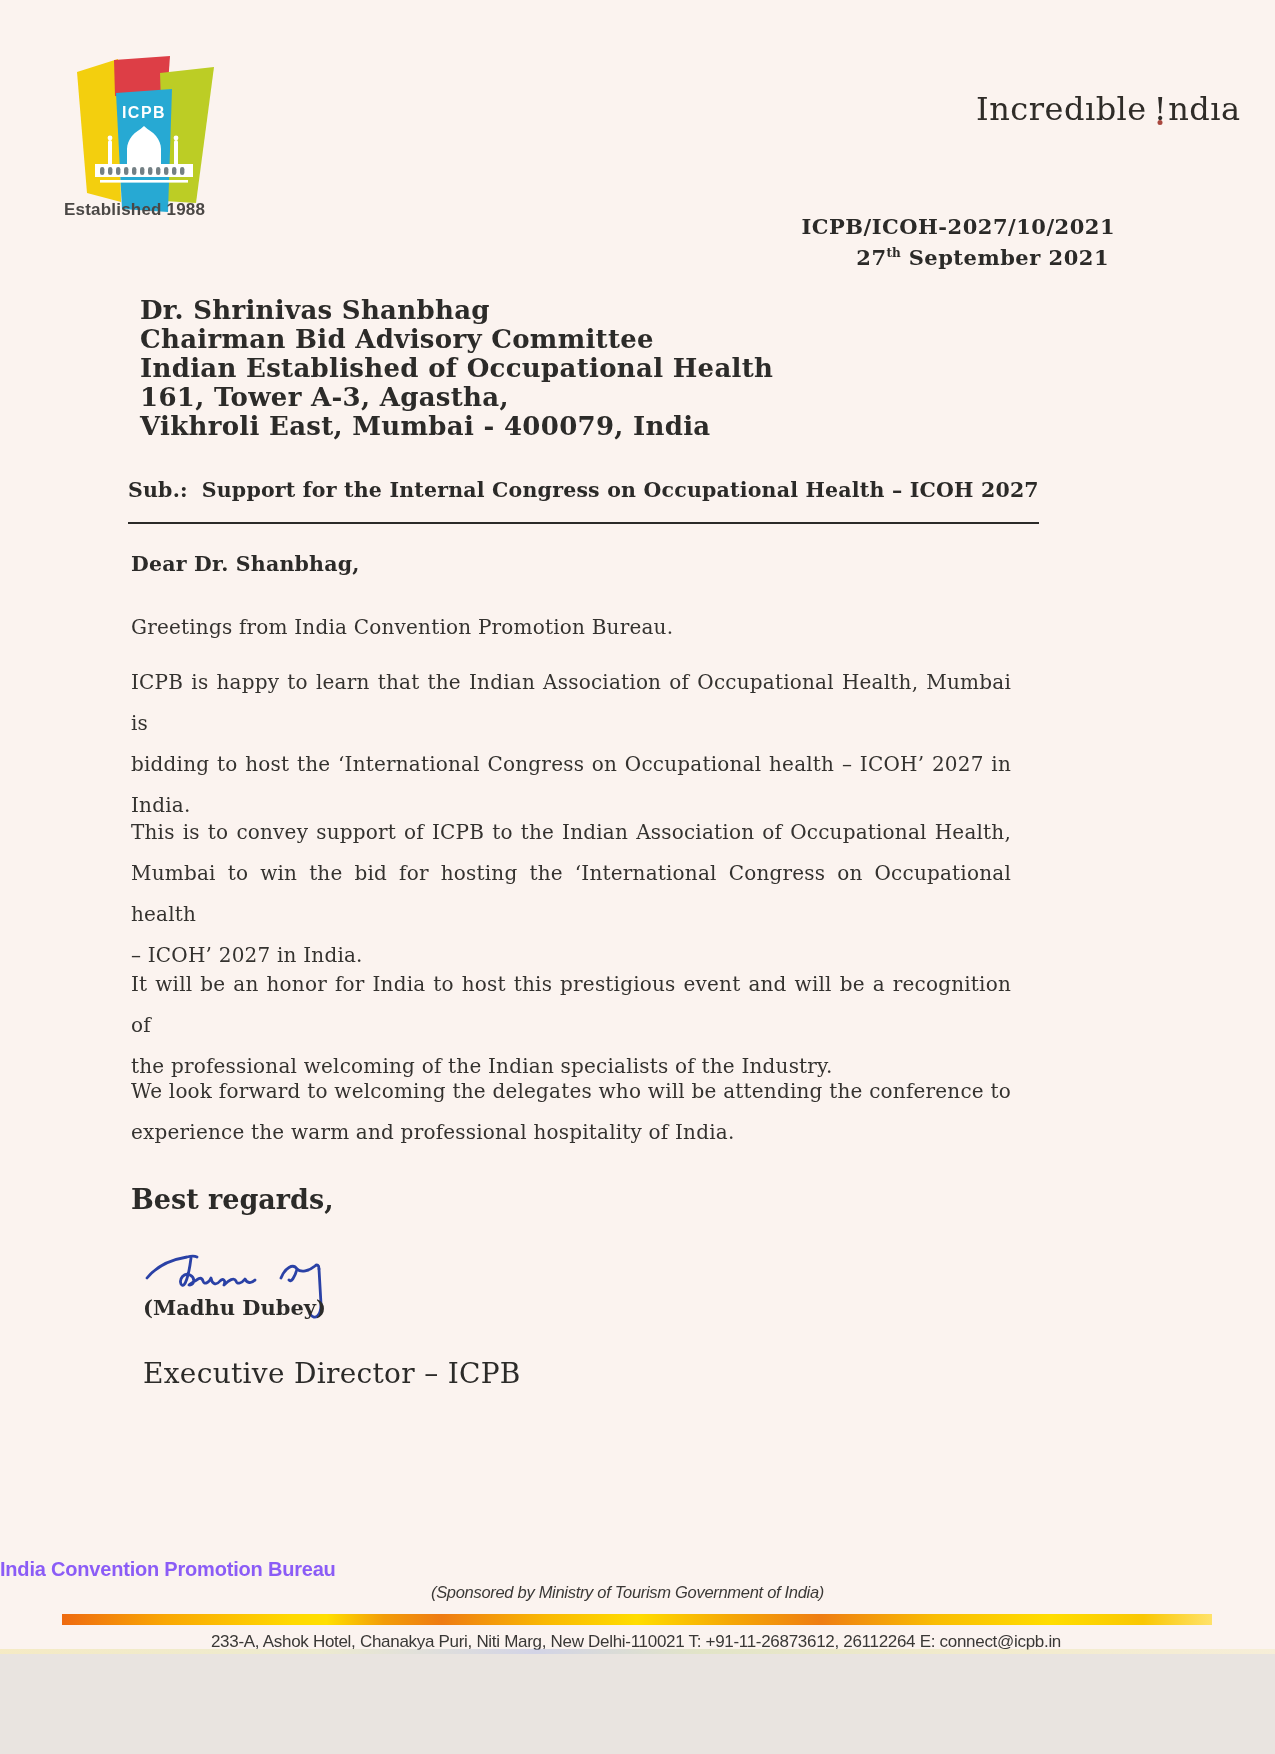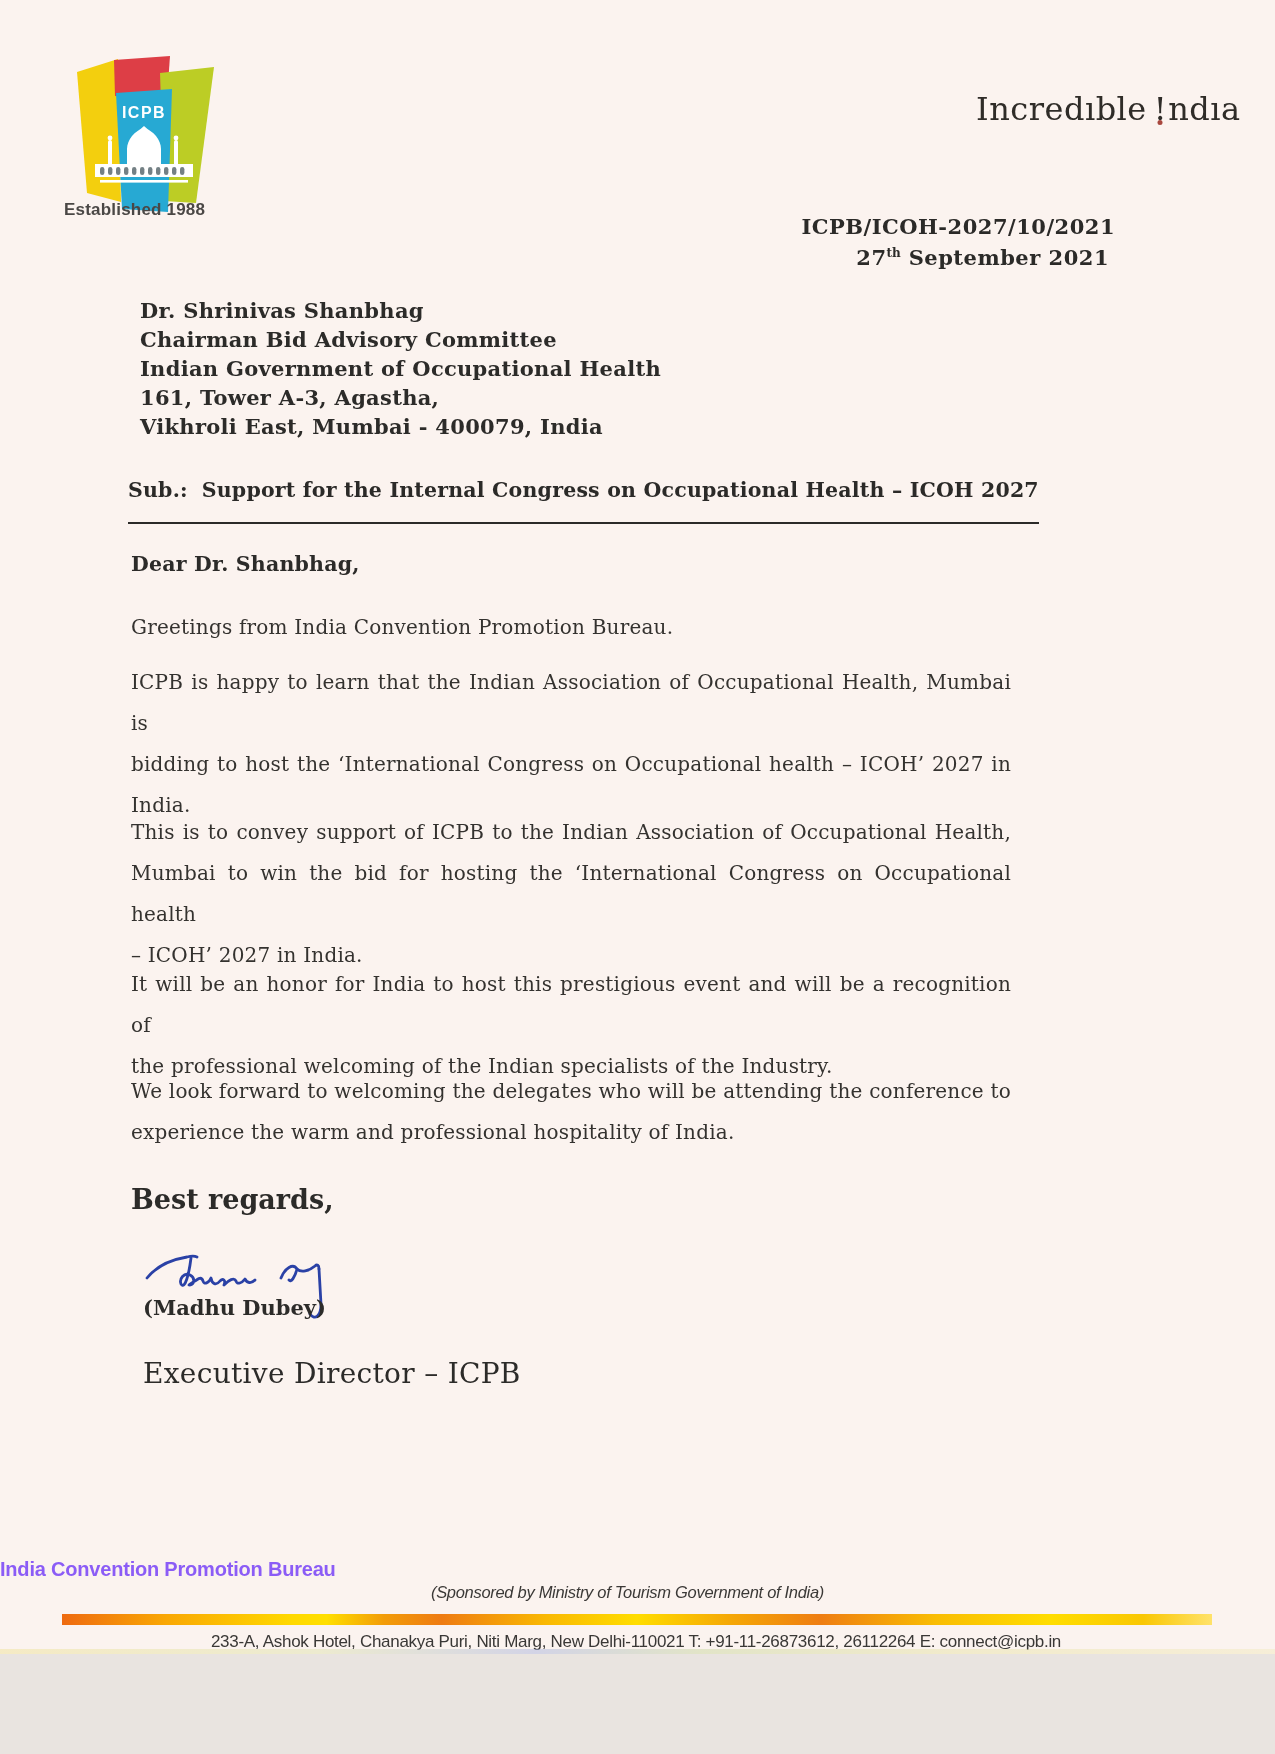--- a/index.html
+++ b/index.html
@@ -28,21 +28,21 @@
   .refblock{
     position:absolute;right:160px;top:214px;text-align:right;
     font-weight:bold;font-size:21px;letter-spacing:.5px;color:#2b2a28;
     line-height:26px;
   }
   .refblock .date{padding-right:6px;}
   .refblock sup{font-size:12px;letter-spacing:0;}
   
   .recipient{
     position:absolute;left:140px;top:296px;
-    font-weight:bold;font-size:21px;line-height:29px;
+    font-weight:bold;font-size:26px;line-height:29px;
     letter-spacing:.3px;color:#2c2b29;
   }
   
   .subject{
     position:absolute;left:128px;top:478px;
     font-weight:bold;font-size:20.5px;color:#2b2a28;letter-spacing:.2px;
     border-bottom:2px solid #2b2a28;padding-bottom:20px;
   }
   .subject .sub-text{margin-left:14px;}
   
@@ -148,21 +148,21 @@
   <div class="brand"><span>Incredıble</span><span class="excl-wrap"><span>!</span><span class="excl-dot"></span></span><span>ndıa</span></div>
 
   <div class="refblock">
     <div>ICPB/ICOH-2027/10/2021</div>
     <div class="date"><span>27</span><sup>th</sup><span> September 2021</span></div>
   </div>
 
   <div class="recipient">
     <div>Dr. Shrinivas Shanbhag</div>
     <div>Chairman Bid Advisory Committee</div>
-    <div>Indian Government of Occupational Health</div>
+    <div>Indian Established of Occupational Health</div>
     <div>161, Tower A-3, Agastha,</div>
     <div>Vikhroli East, Mumbai - 400079, India</div>
   </div>
 
   <div class="subject"><span class="sub-label">Sub.:</span><span class="sub-text">Support for the Internal Congress on Occupational Health – ICOH 2027</span></div>
 
   <div class="salutation">Dear Dr. Shanbhag,</div>
 
   <div class="para p1">
     <div class="line">Greetings from India Convention Promotion Bureau.</div>

